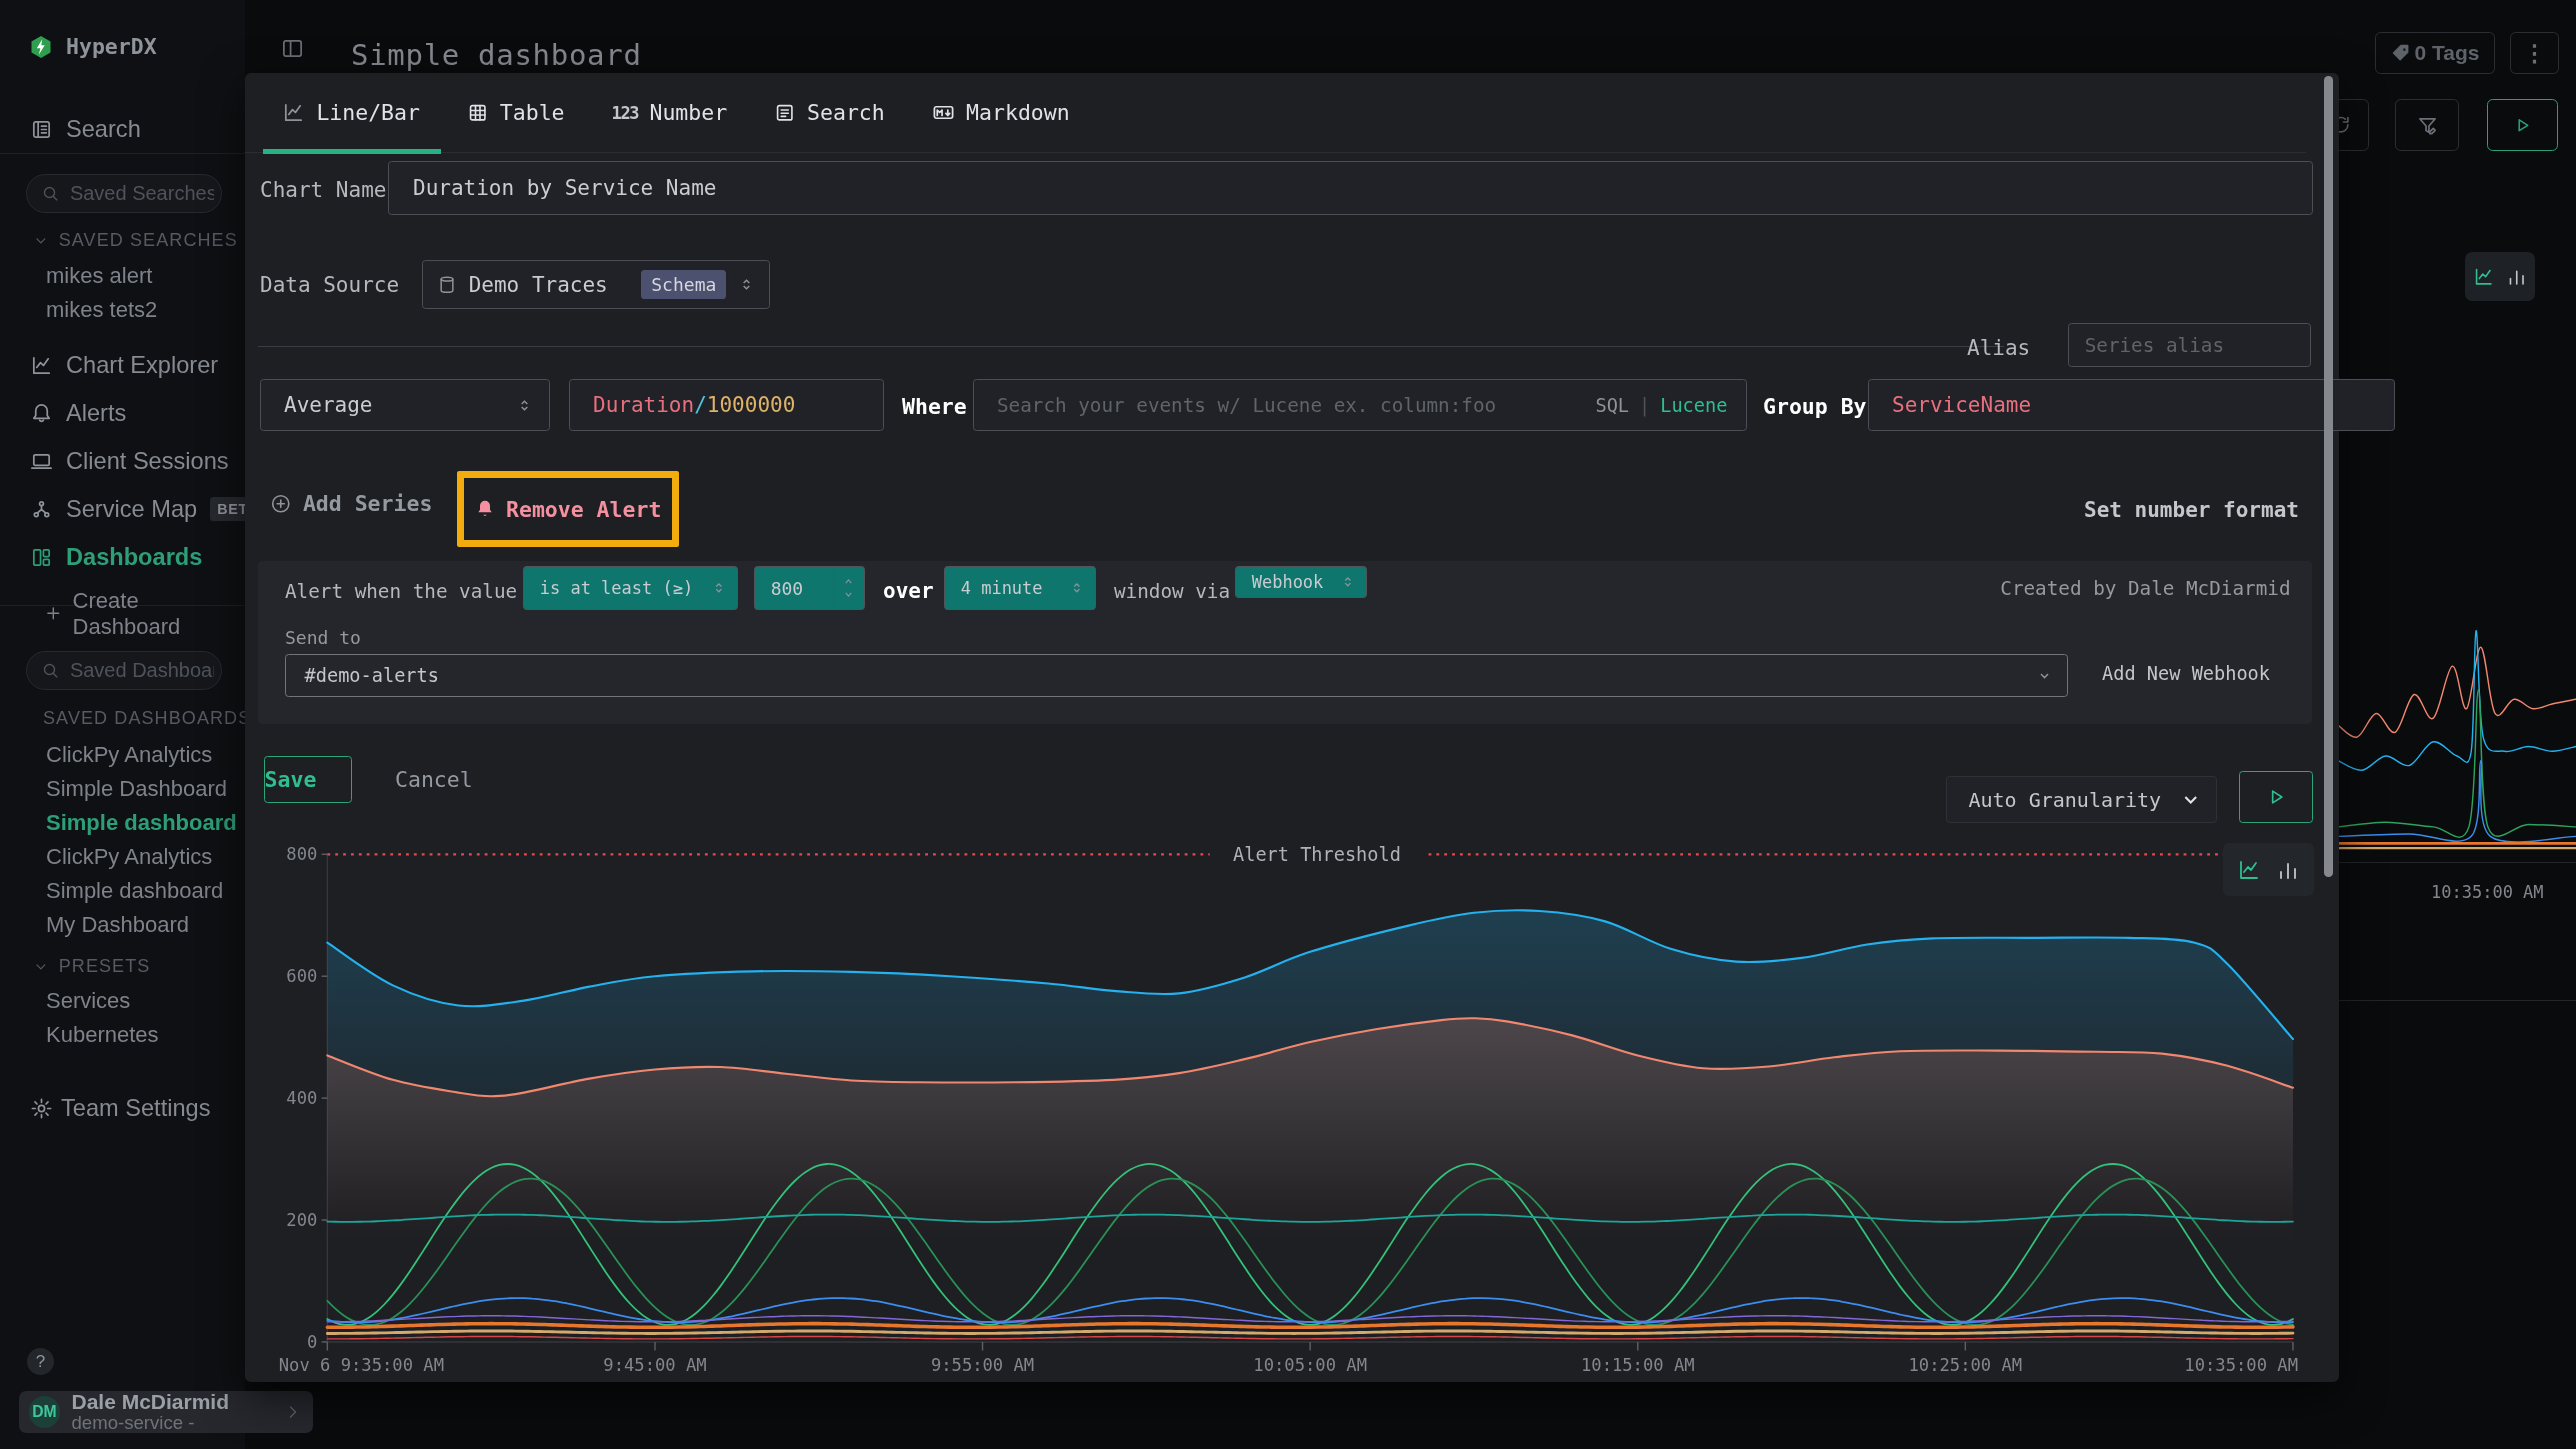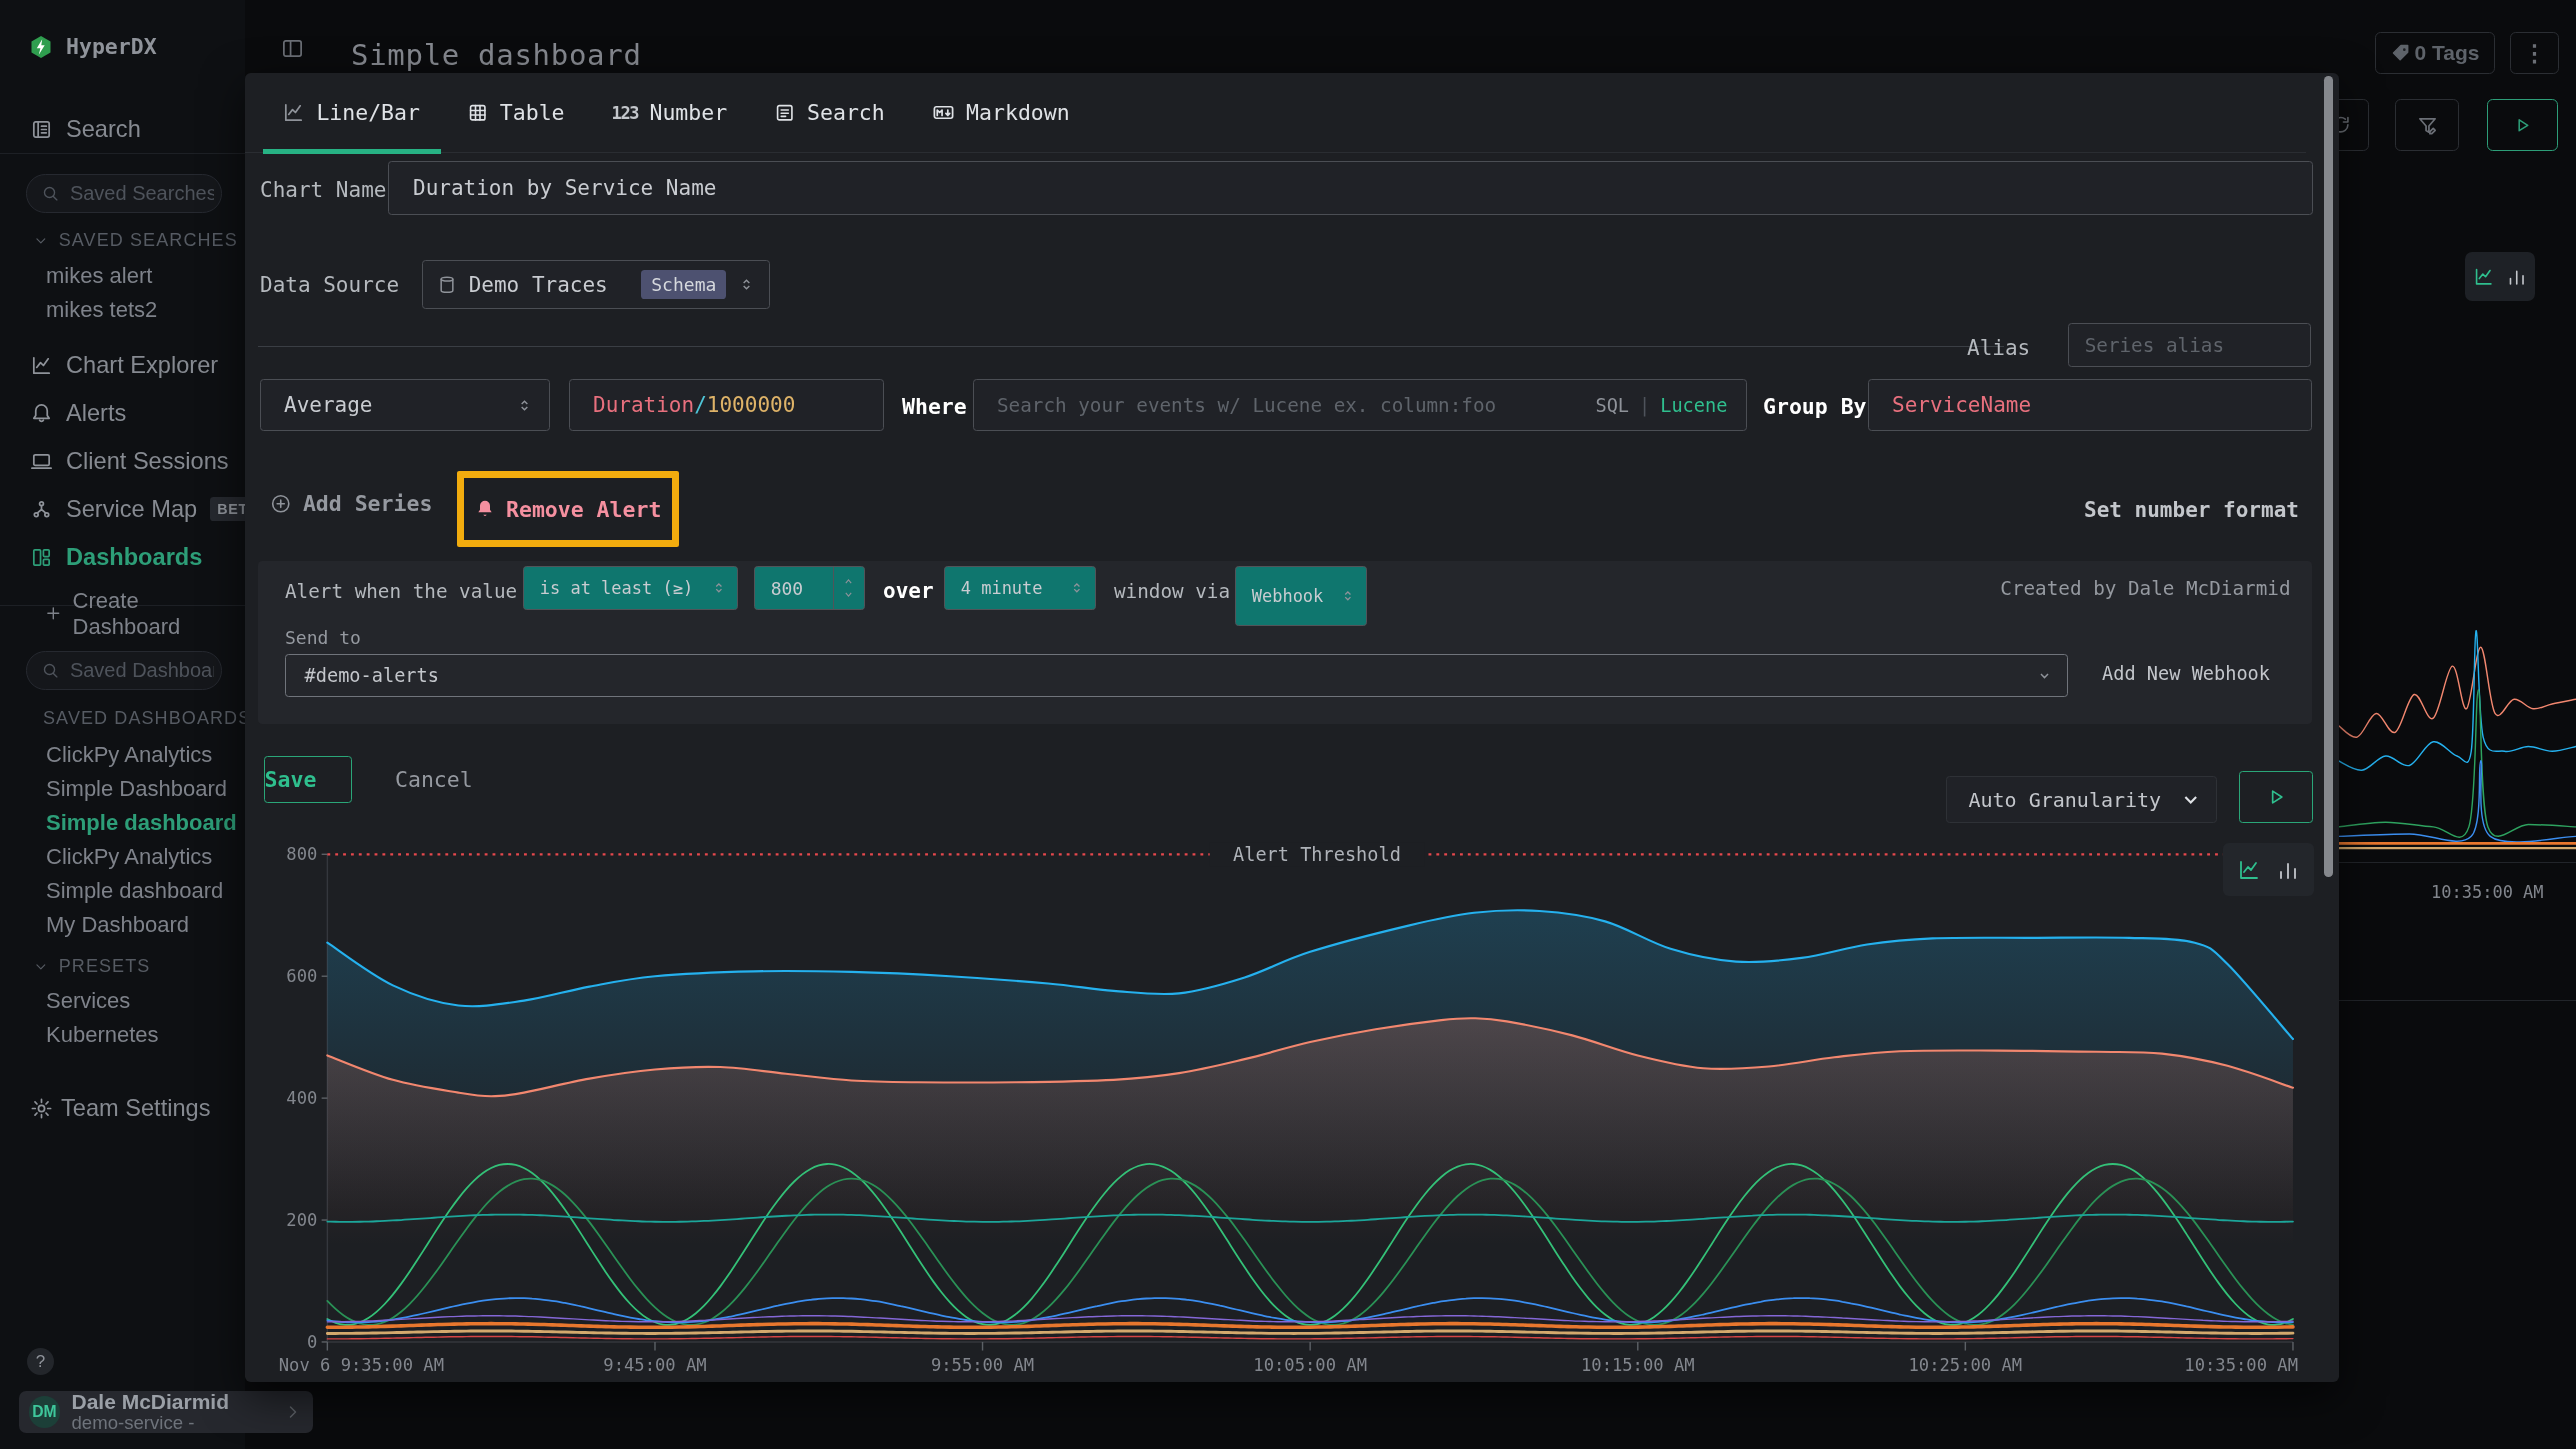--- a/index.html
+++ b/index.html
@@ -89,21 +89,21 @@
   #alias-divider{position:absolute;left:13px;top:273px;width:1746px;height:0.7px;background:#3a3e44;}
   #alias-label{left:1722px;top:263px;}
   #alias-input{left:1823px;top:250px;width:243px;height:44px;padding:0 15.7px;font-size:19.3px;}
 
   #agg-select{left:15px;top:306px;width:290px;height:52px;padding:0 15.7px 0 23px;}
   #field-input{left:324px;top:306px;width:315px;height:52px;padding:0 23px;}
   #where-label{left:657px;top:321px;font-weight:bold;color:#fff;font-size:21.5px;}
   #search-input{left:728px;top:306px;width:774px;height:52px;padding:0 18.6px 0 23px;font-size:19.3px;}
   #langs{margin-left:auto;display:flex;gap:10px;font-size:18.6px;}
   #group-by-label{left:1518px;top:321px;font-weight:bold;color:#fff;font-size:21.5px;}
-  #groupby-input{left:1623px;top:306px;width:444px;height:52px;padding:0 23px;color:var(--code-red);}
+  #groupby-input{left:1623px;top:306px;width:527px;height:52px;padding:0 23px;color:var(--code-red);}
 
   #add-series{left:25px;top:418px;display:flex;align-items:center;gap:11.4px;color:var(--txt-dim);
     font-weight:bold;font-size:21.5px;}
   #alert-highlight{left:212px;top:398px;width:222px;height:76px;border:7.2px solid var(--amber);border-radius:2.1px;
     display:flex;align-items:center;justify-content:center;gap:11.4px;background:var(--modal);}
   #remove-alert-label{color:var(--pink);font-weight:bold;font-size:21.5px;white-space:nowrap;}
   #set-number-format{left:1839px;top:425px;font-size:21px;color:#c3c6cb;font-weight:bold;}
 
   #alert-panel{position:absolute;left:13px;top:488px;width:2054px;height:163px;background:var(--panel);border-radius:4.3px;}
   .ap-inline{position:absolute;font-size:19.3px;color:#b5b9be;white-space:nowrap;}
@@ -522,21 +522,21 @@
         </span>
       </div>
       <span class="ap-inline" style="left:625px;top:18px;color:#fff;font-weight:bold;font-size:21px;">over</span>
       <div class="ap-sel" style="left:686px;top:5px;width:152px;height:44px;">
         <span style="font-size:17px;">4 minute</span>
         <svg class="chev-dbl sel-chevrons" width="15.7" height="15.7" viewBox="0 0 24 24">
             <path d="M8 10l4-4 4 4M8 14l4 4 4-4"></path>
           </svg>
       </div>
       <span class="ap-inline" style="left:856px;top:19.3px;">window via</span>
-      <div class="ap-sel" style="left:977px;top:5px;width:132px;height:60px;">
+      <div class="ap-sel" style="left:977px;top:5px;width:132px;height:32px;">
         <span style="font-size:17px;">Webhook</span>
         <svg class="chev-dbl sel-chevrons" width="15.7" height="15.7" viewBox="0 0 24 24">
             <path d="M8 10l4-4 4 4M8 14l4 4 4-4"></path>
           </svg>
       </div>
       <span id="created-by">Created by Dale McDiarmid</span>
       <span id="send-to-label">Send to</span>
       <div id="send-to-select">
         <span>#demo-alerts</span>
         <svg class="chev-dbl" style="margin-left:auto;" width="17" height="17" viewBox="0 0 24 24">

